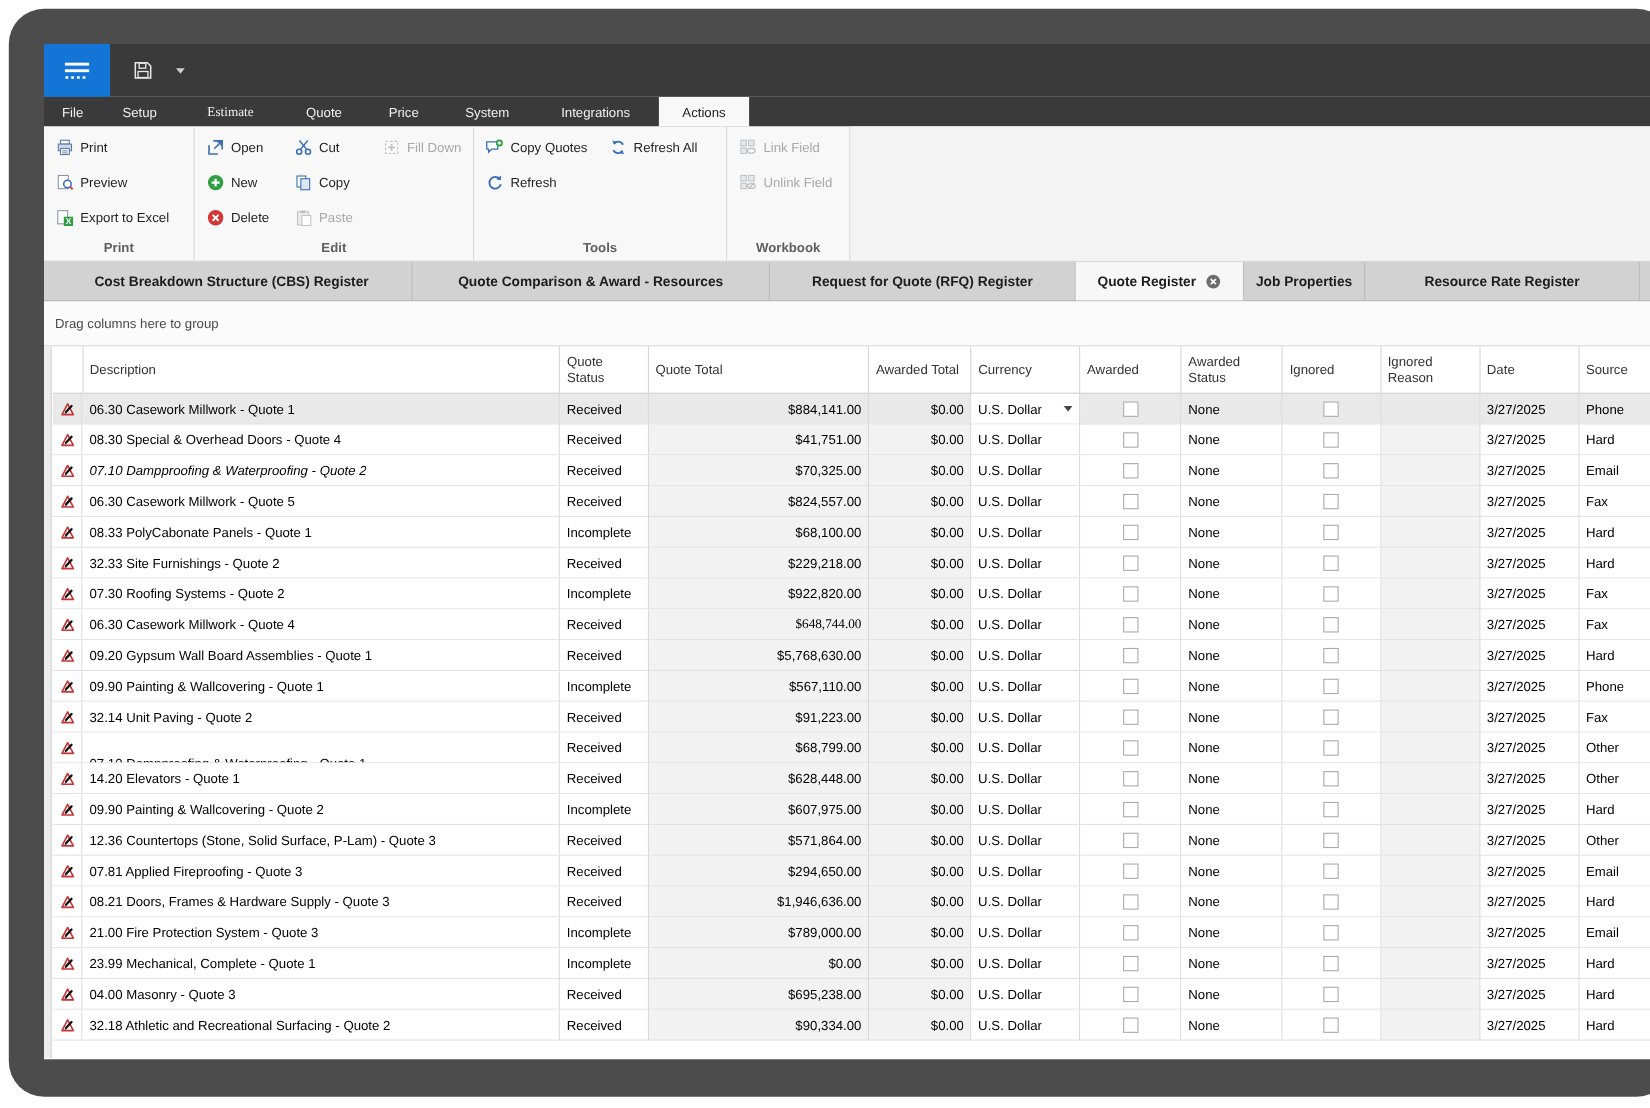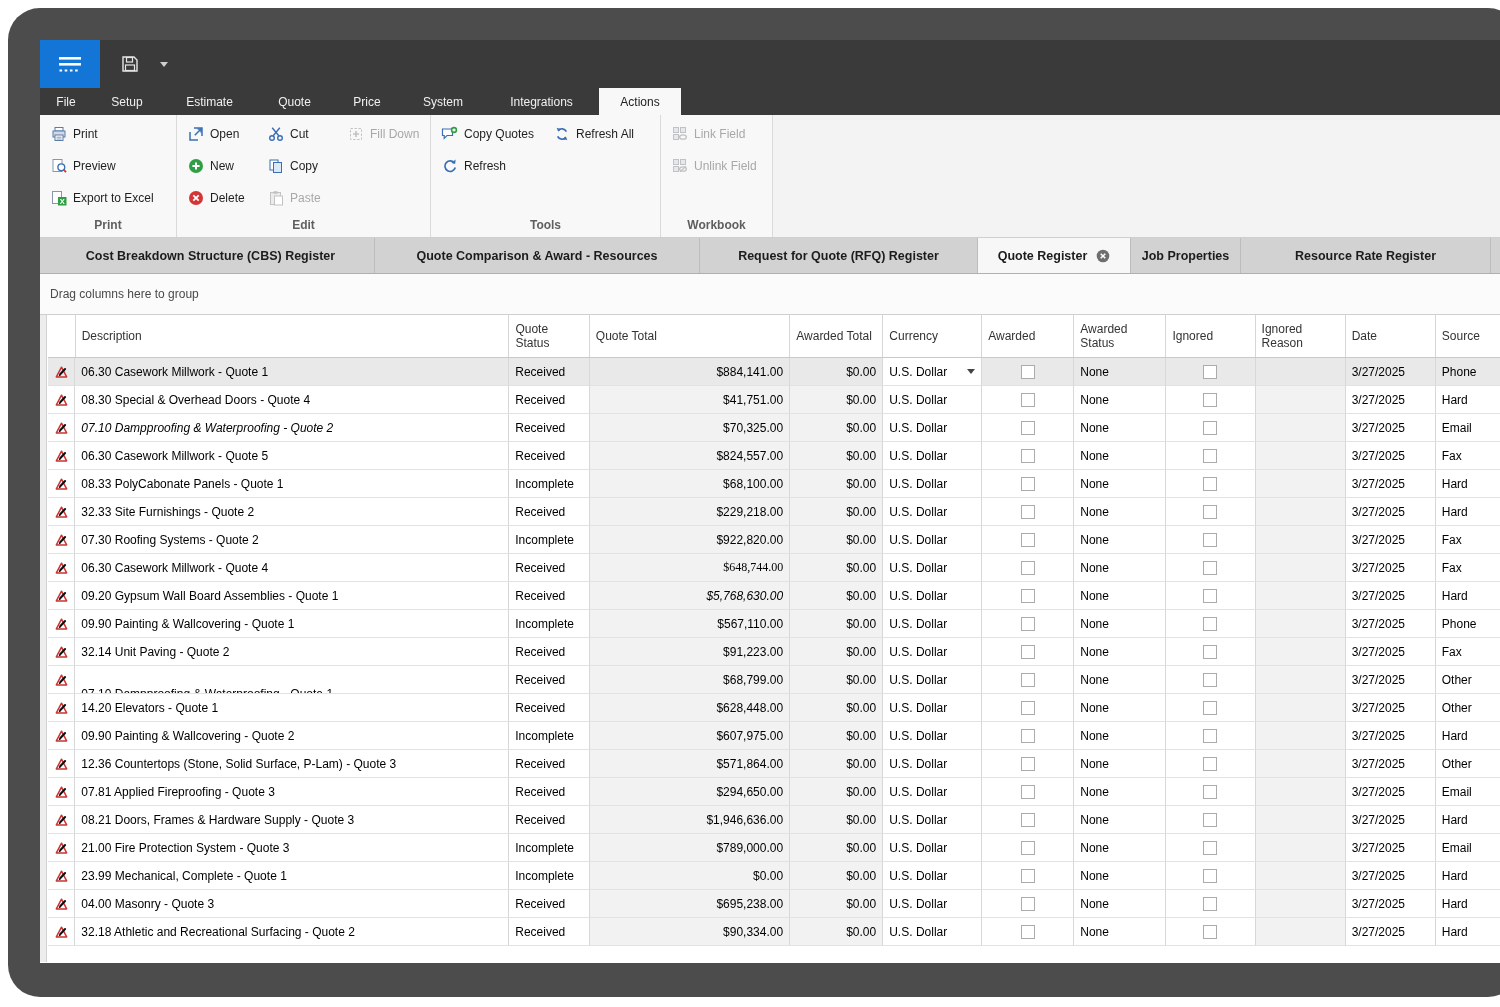--- a/index.html
+++ b/index.html
@@ -81,21 +81,21 @@
           </span>
       </div>
       <div class="qat-caret">
         <span class="caret-sm"></span>
       </div>
     </div>
 
     <div class="menubar" id="menubar">
         <div class="menu-tab" style="width: 52px;">File</div>
         <div class="menu-tab" style="width: 70px;">Setup</div>
-        <div class="menu-tab" style="width: 95px;">Estimate</div>
+        <div class="menu-tab" style="width: 95px; font-family: Liberation Serif, serif;">Estimate</div>
         <div class="menu-tab" style="width: 75px;">Quote</div>
         <div class="menu-tab" style="width: 70px;">Price</div>
         <div class="menu-tab" style="width: 82px;">System</div>
         <div class="menu-tab" style="width: 115px;">Integrations</div>
         <div class="menu-tab active" style="width: 82px;">Actions</div>
       </div>
 
     <div class="ribbon" id="ribbon">
       <div class="rgroup" style="width: 137px;">
           <div class="rcols">
@@ -698,21 +698,21 @@
                 </svg>
               </span>
             </div>
             <div class="cell" style="width: 444px; text-align: right;">
               <span style="overflow: hidden; text-overflow: clip;">09.20 Gypsum Wall Board Assemblies - Quote 1</span>
             </div>
             <div class="cell" style="width: 82px;">
               <span style="overflow: hidden; text-overflow: clip;">Received</span>
             </div>
             <div class="cell shaded money" style="width: 205px;">
-              <span style="overflow: hidden; text-overflow: clip; font-style: italic;">$5,768,630.00</span>
+              <span style="overflow: hidden; text-overflow: clip;">$5,768,630.00</span>
             </div>
             <div class="cell shaded money" style="width: 95px;">
               <span style="overflow: hidden; text-overflow: clip;">$0.00</span>
             </div>
             <div class="cell" style="width: 101px;">
               <span style="overflow: hidden; text-overflow: clip;">U.S. Dollar</span>
             </div>
             <div class="cell" style="width: 94px;">
               <span class="cb"></span>
             </div>

